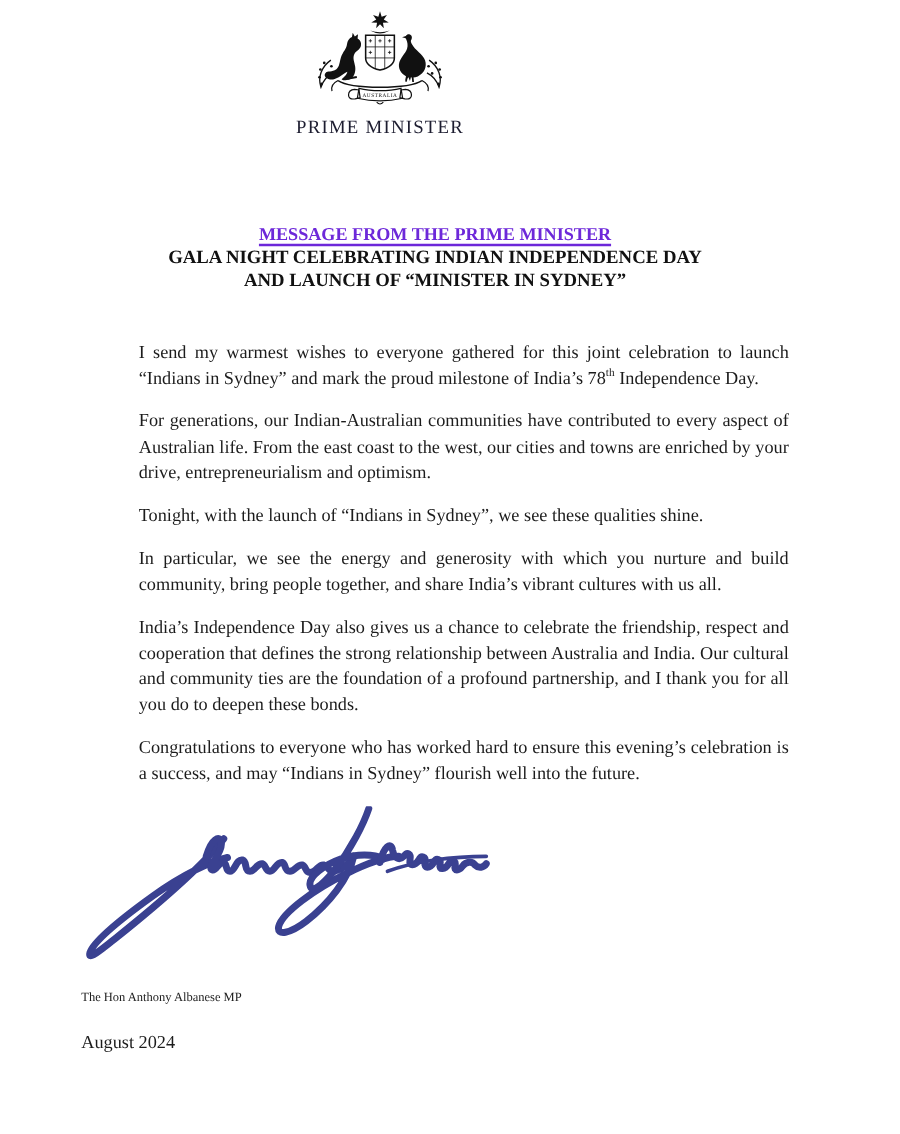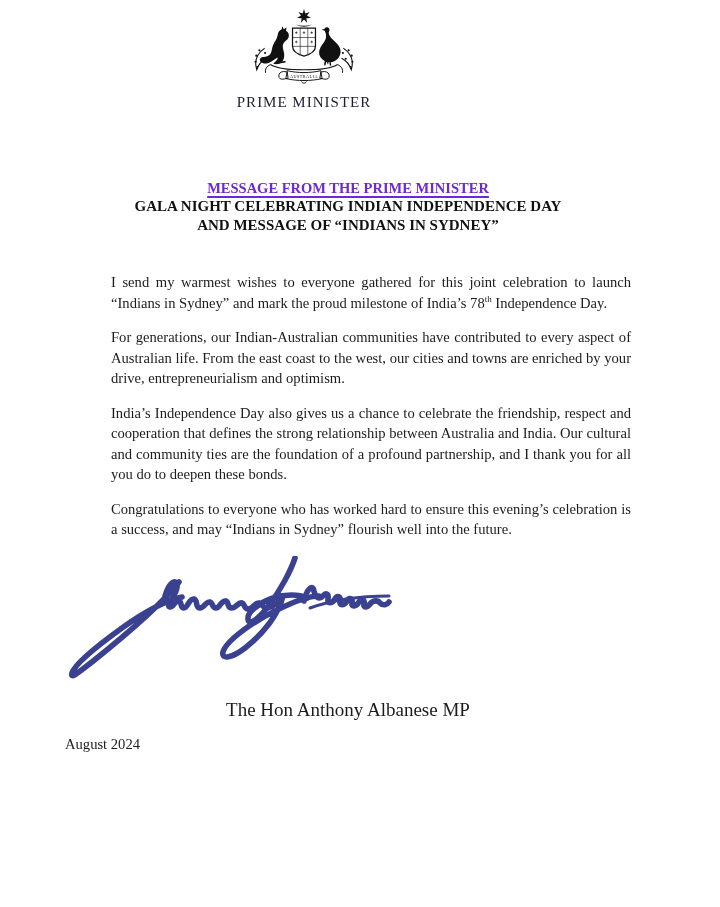--- a/index.html
+++ b/index.html
@@ -54,23 +54,22 @@
   }
   .sig-svg{display:block;margin-left:2px;}
   .sig-strokes{
     stroke:#3a4191;
     fill:none;
     stroke-linecap:round;
     stroke-linejoin:round;
   }
   .signoff{
     margin-top:16px;
-    font-size:19px;
+    font-size:10px;
     line-height:20.5px;
-    text-align:center;
   }
   .date-line{
     margin-top:14px;
     font-size:14.6px;
     line-height:20.5px;
   }
   .crest-line{stroke:#111;fill:none;}
   .crest-fill{fill:#111;stroke:none;}
   .banner-text{
     font-family:"Liberation Serif", serif;
@@ -133,26 +132,28 @@
     </svg>
     <div class="office-title">PRIME MINISTER</div>
   </div>
 
   <div class="content">
 
     <div class="h1">MESSAGE FROM THE PRIME MINISTER</div>
 
     <div class="h2">
       <div>GALA NIGHT CELEBRATING INDIAN INDEPENDENCE DAY</div>
-      <div>AND MESSAGE OF “INDIANS IN SYDNEY”</div>
+      <div>AND LAUNCH OF “MINISTER IN SYDNEY”</div>
     </div>
 
     <div class="body-text">
       <p class="para"><span>I send my warmest wishes to everyone gathered for this joint celebration to launch “Indians in Sydney” and mark the proud milestone of India’s 78</span><sup>th</sup><span> Independence Day.</span></p>
       <p class="para">For generations, our Indian-Australian communities have contributed to every aspect of Australian life. From the east coast to the west, our cities and towns are enriched by your drive, entrepreneurialism and optimism.</p>
+      <p class="para">Tonight, with the launch of “Indians in Sydney”, we see these qualities shine.</p>
+      <p class="para">In particular, we see the energy and generosity with which you nurture and build community, bring people together, and share India’s vibrant cultures with us all.</p>
       <p class="para">India’s Independence Day also gives us a chance to celebrate the friendship, respect and cooperation that defines the strong relationship between Australia and India. Our cultural and community ties are the foundation of a profound partnership, and I thank you for all you do to deepen these bonds.</p>
       <p class="para">Congratulations to everyone who has worked hard to ensure this evening’s celebration is a success, and may “Indians in Sydney” flourish well into the future.</p>
     </div>
 
     <div class="signature-wrap">
       <svg class="sig-svg" width="330" height="126" viewBox="0 0 330 126" aria-hidden="true">
         <g class="sig-strokes" stroke-width="5.6" stroke="#3a4191">
 
           <path d="M112 26 C95 48 55 82 25 106 C12 116 3 124 5 117 C8 108 30 90 55 72 C80 54 102 44 115 41"></path>
 

